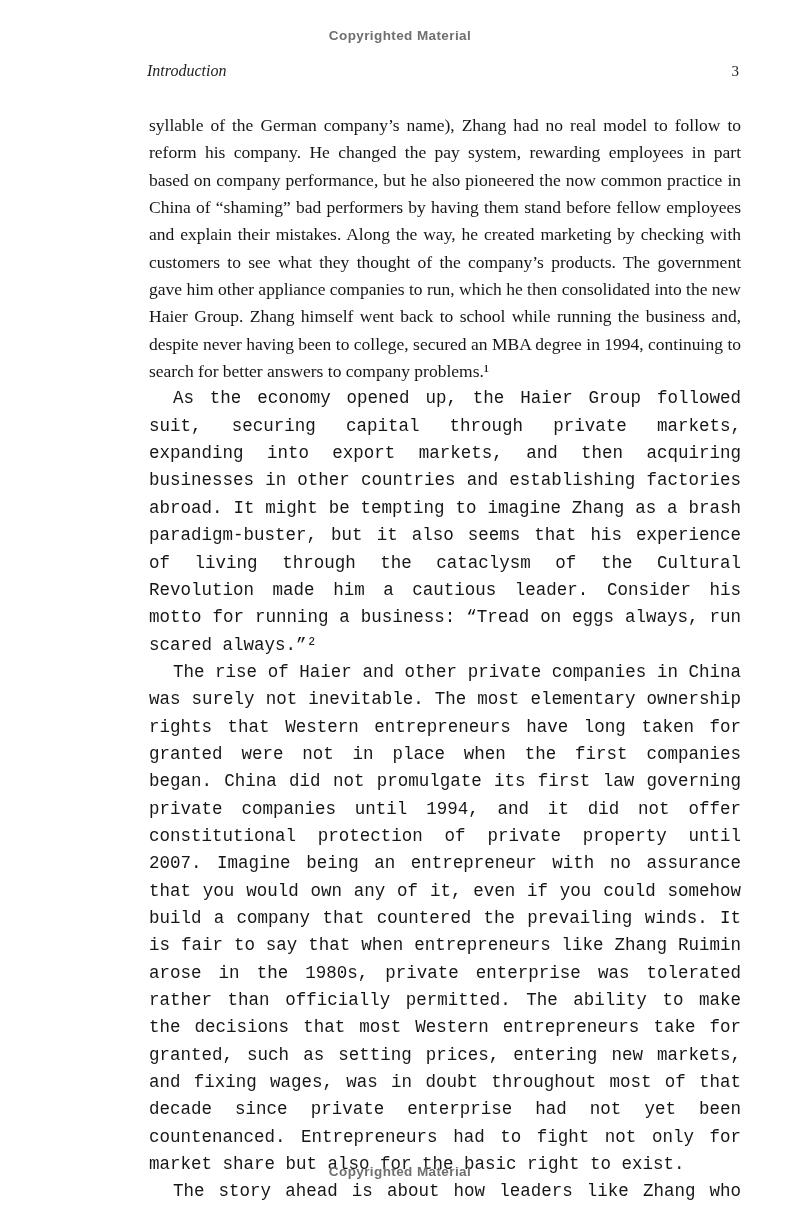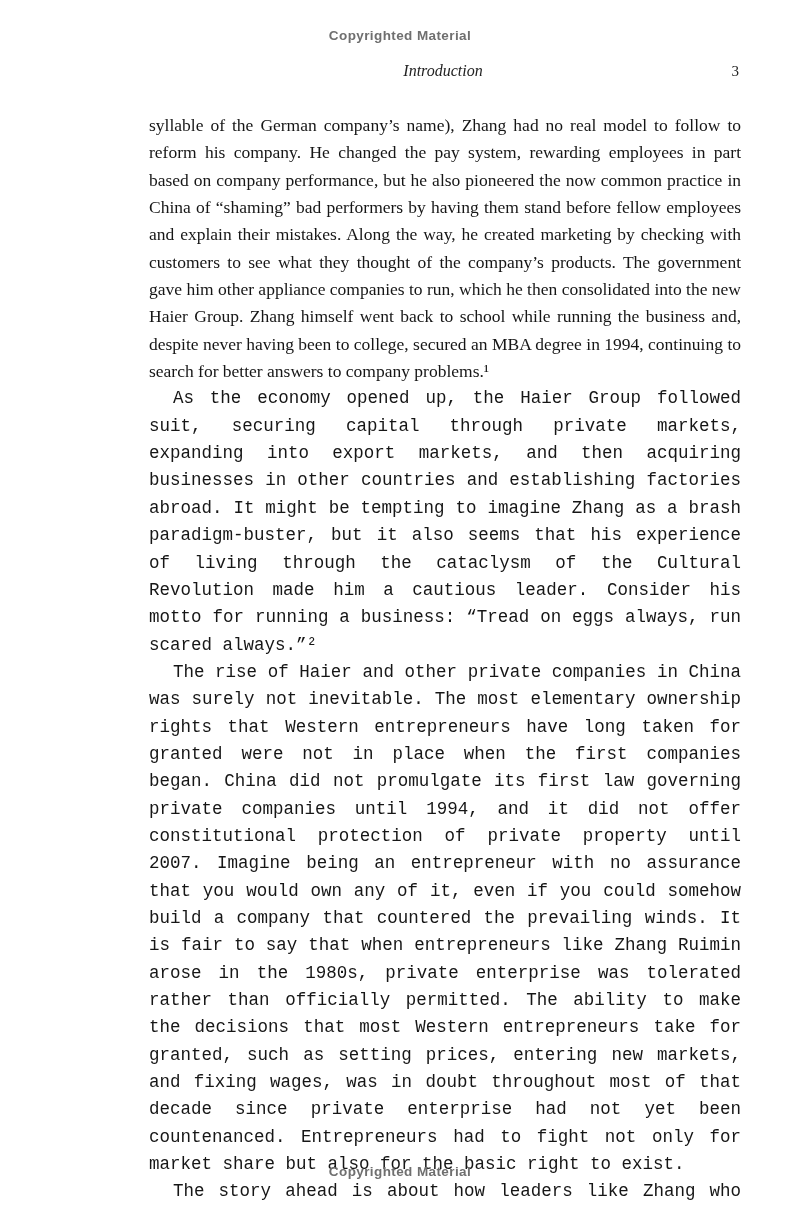--- a/index.html
+++ b/index.html
@@ -33,21 +33,21 @@
   .running-head-row {
     position: absolute;
     top: 62px;
     left: 105px;
     width: 592px;
     height: 22px;
   }
   .chapter-title {
     display: block;
     width: 100%;
-    text-align: center;
+    text-align: left;
     font-style: italic;
     font-size: 16px;
     color: #222;
   }
   .page-number {
     position: absolute;
     right: 0;
     top: 1px;
     font-size: 15px;
     font-style: normal;

